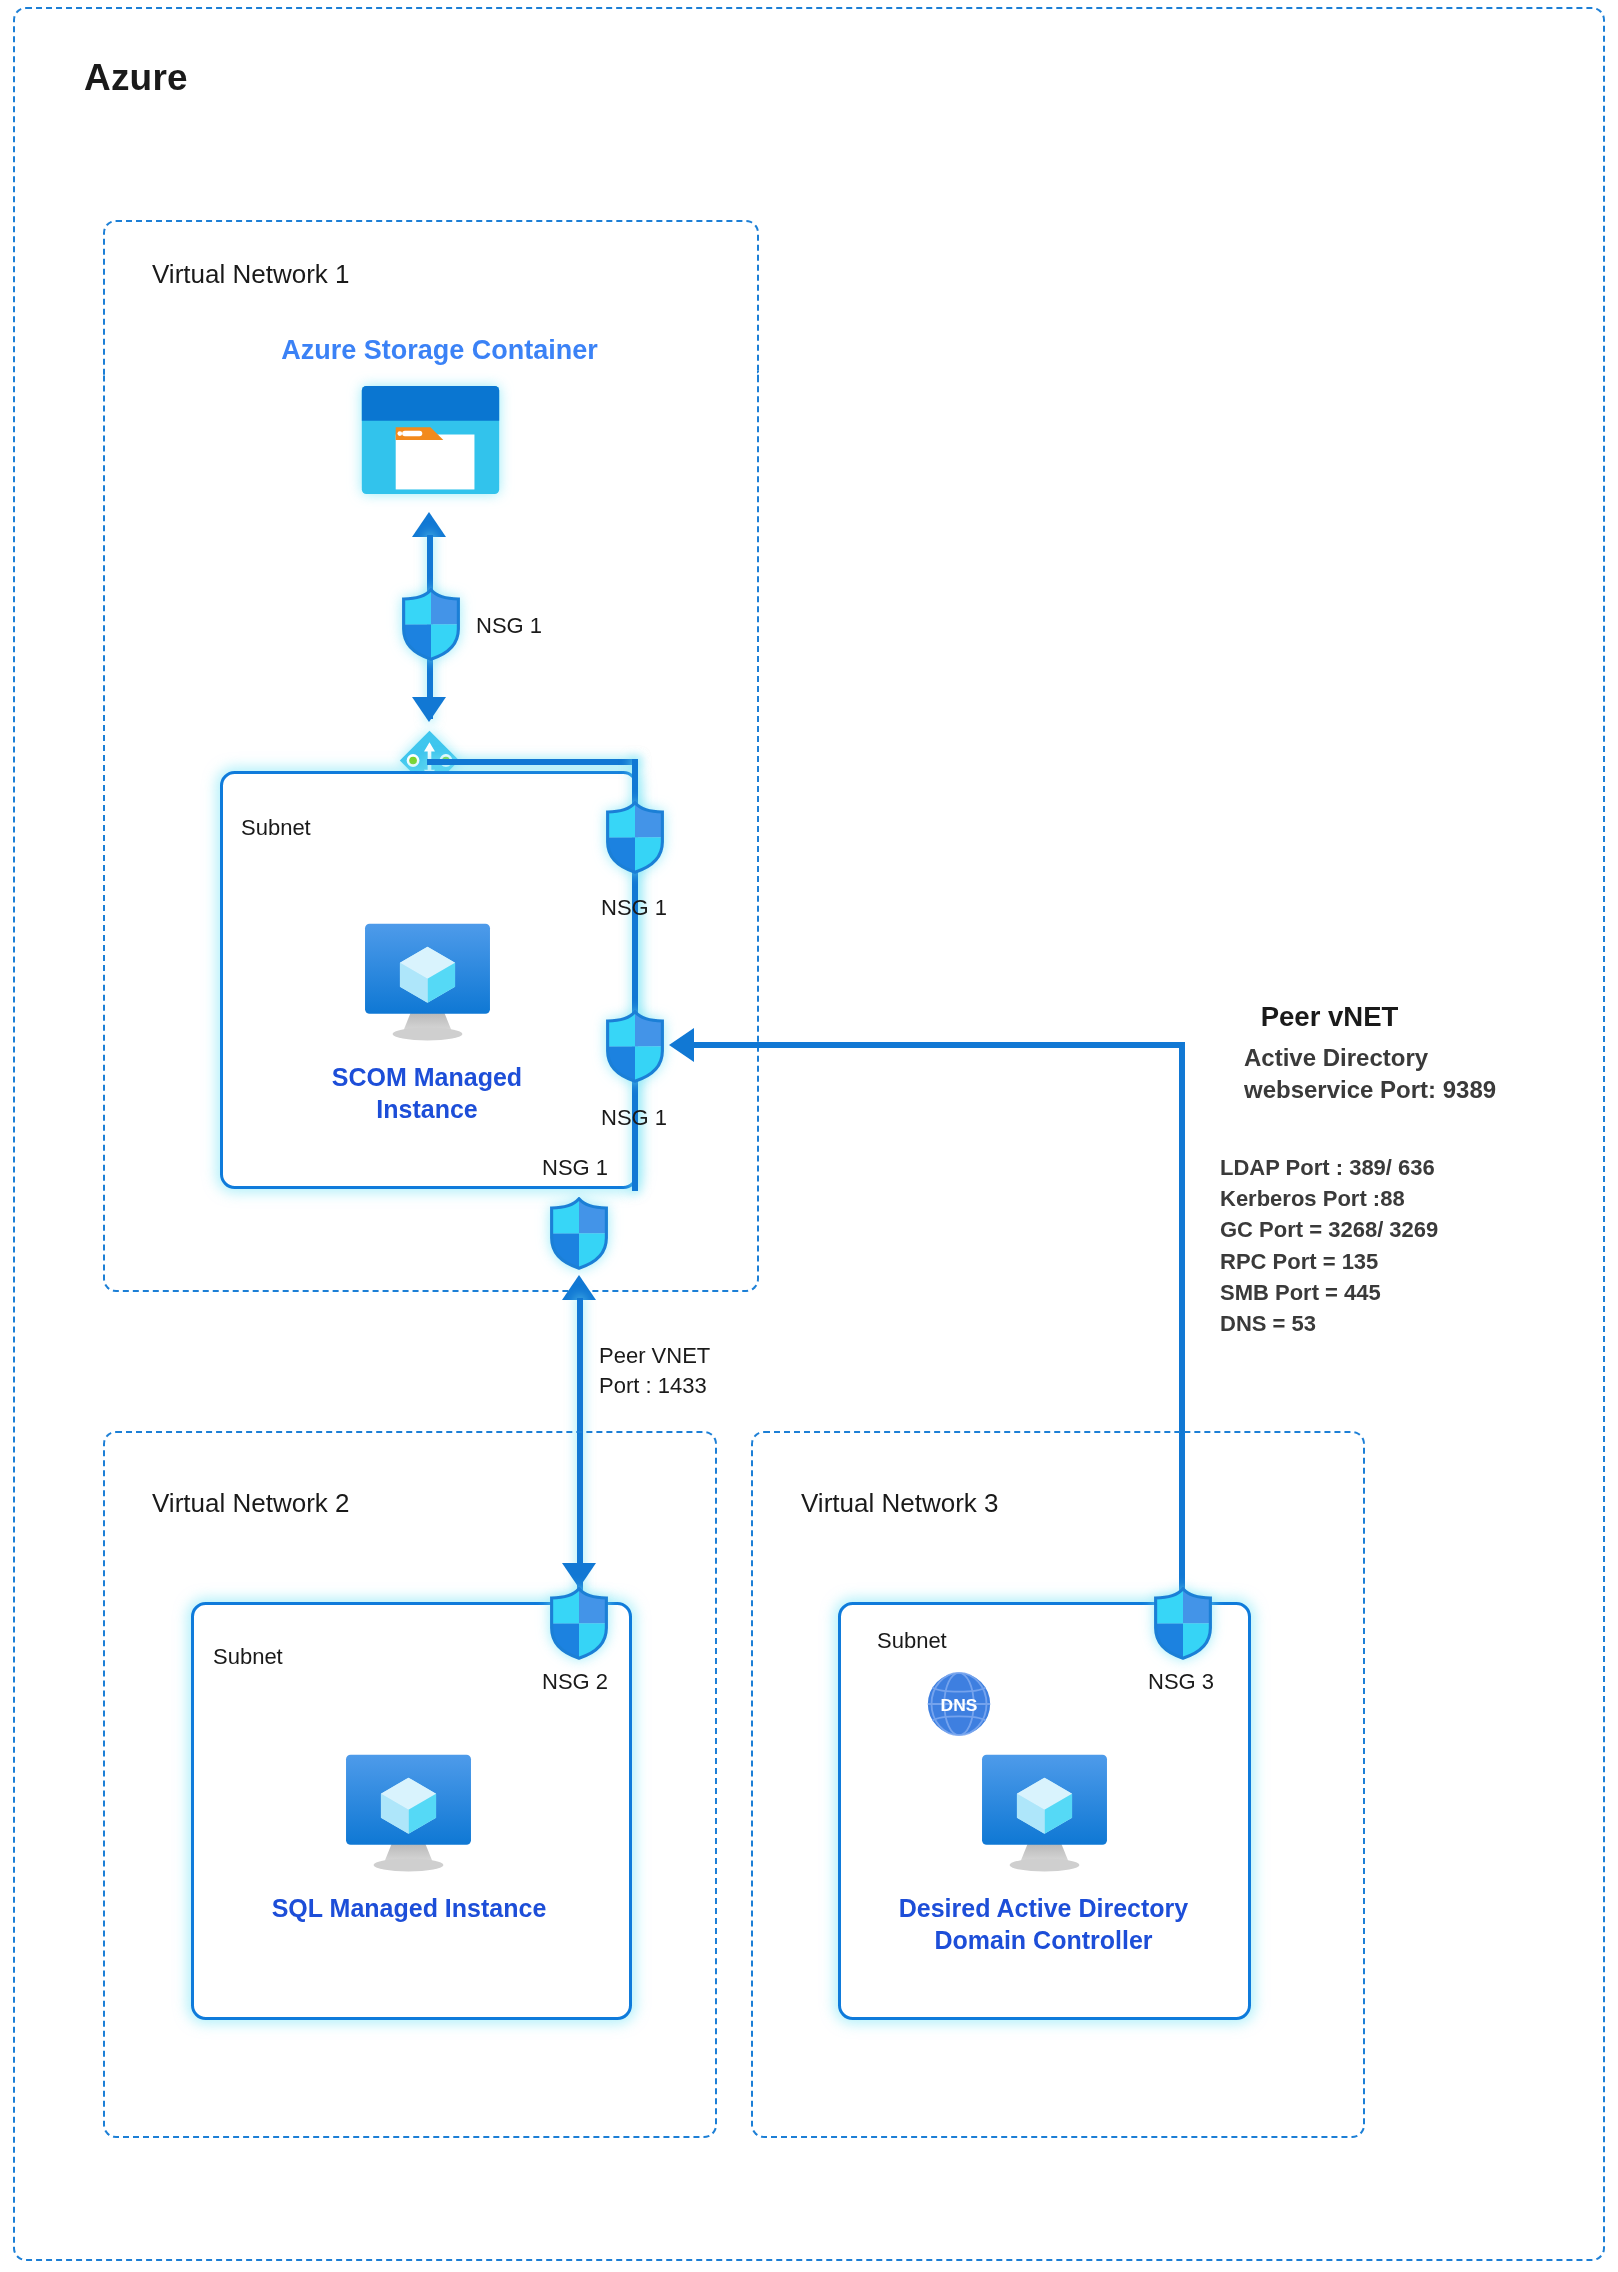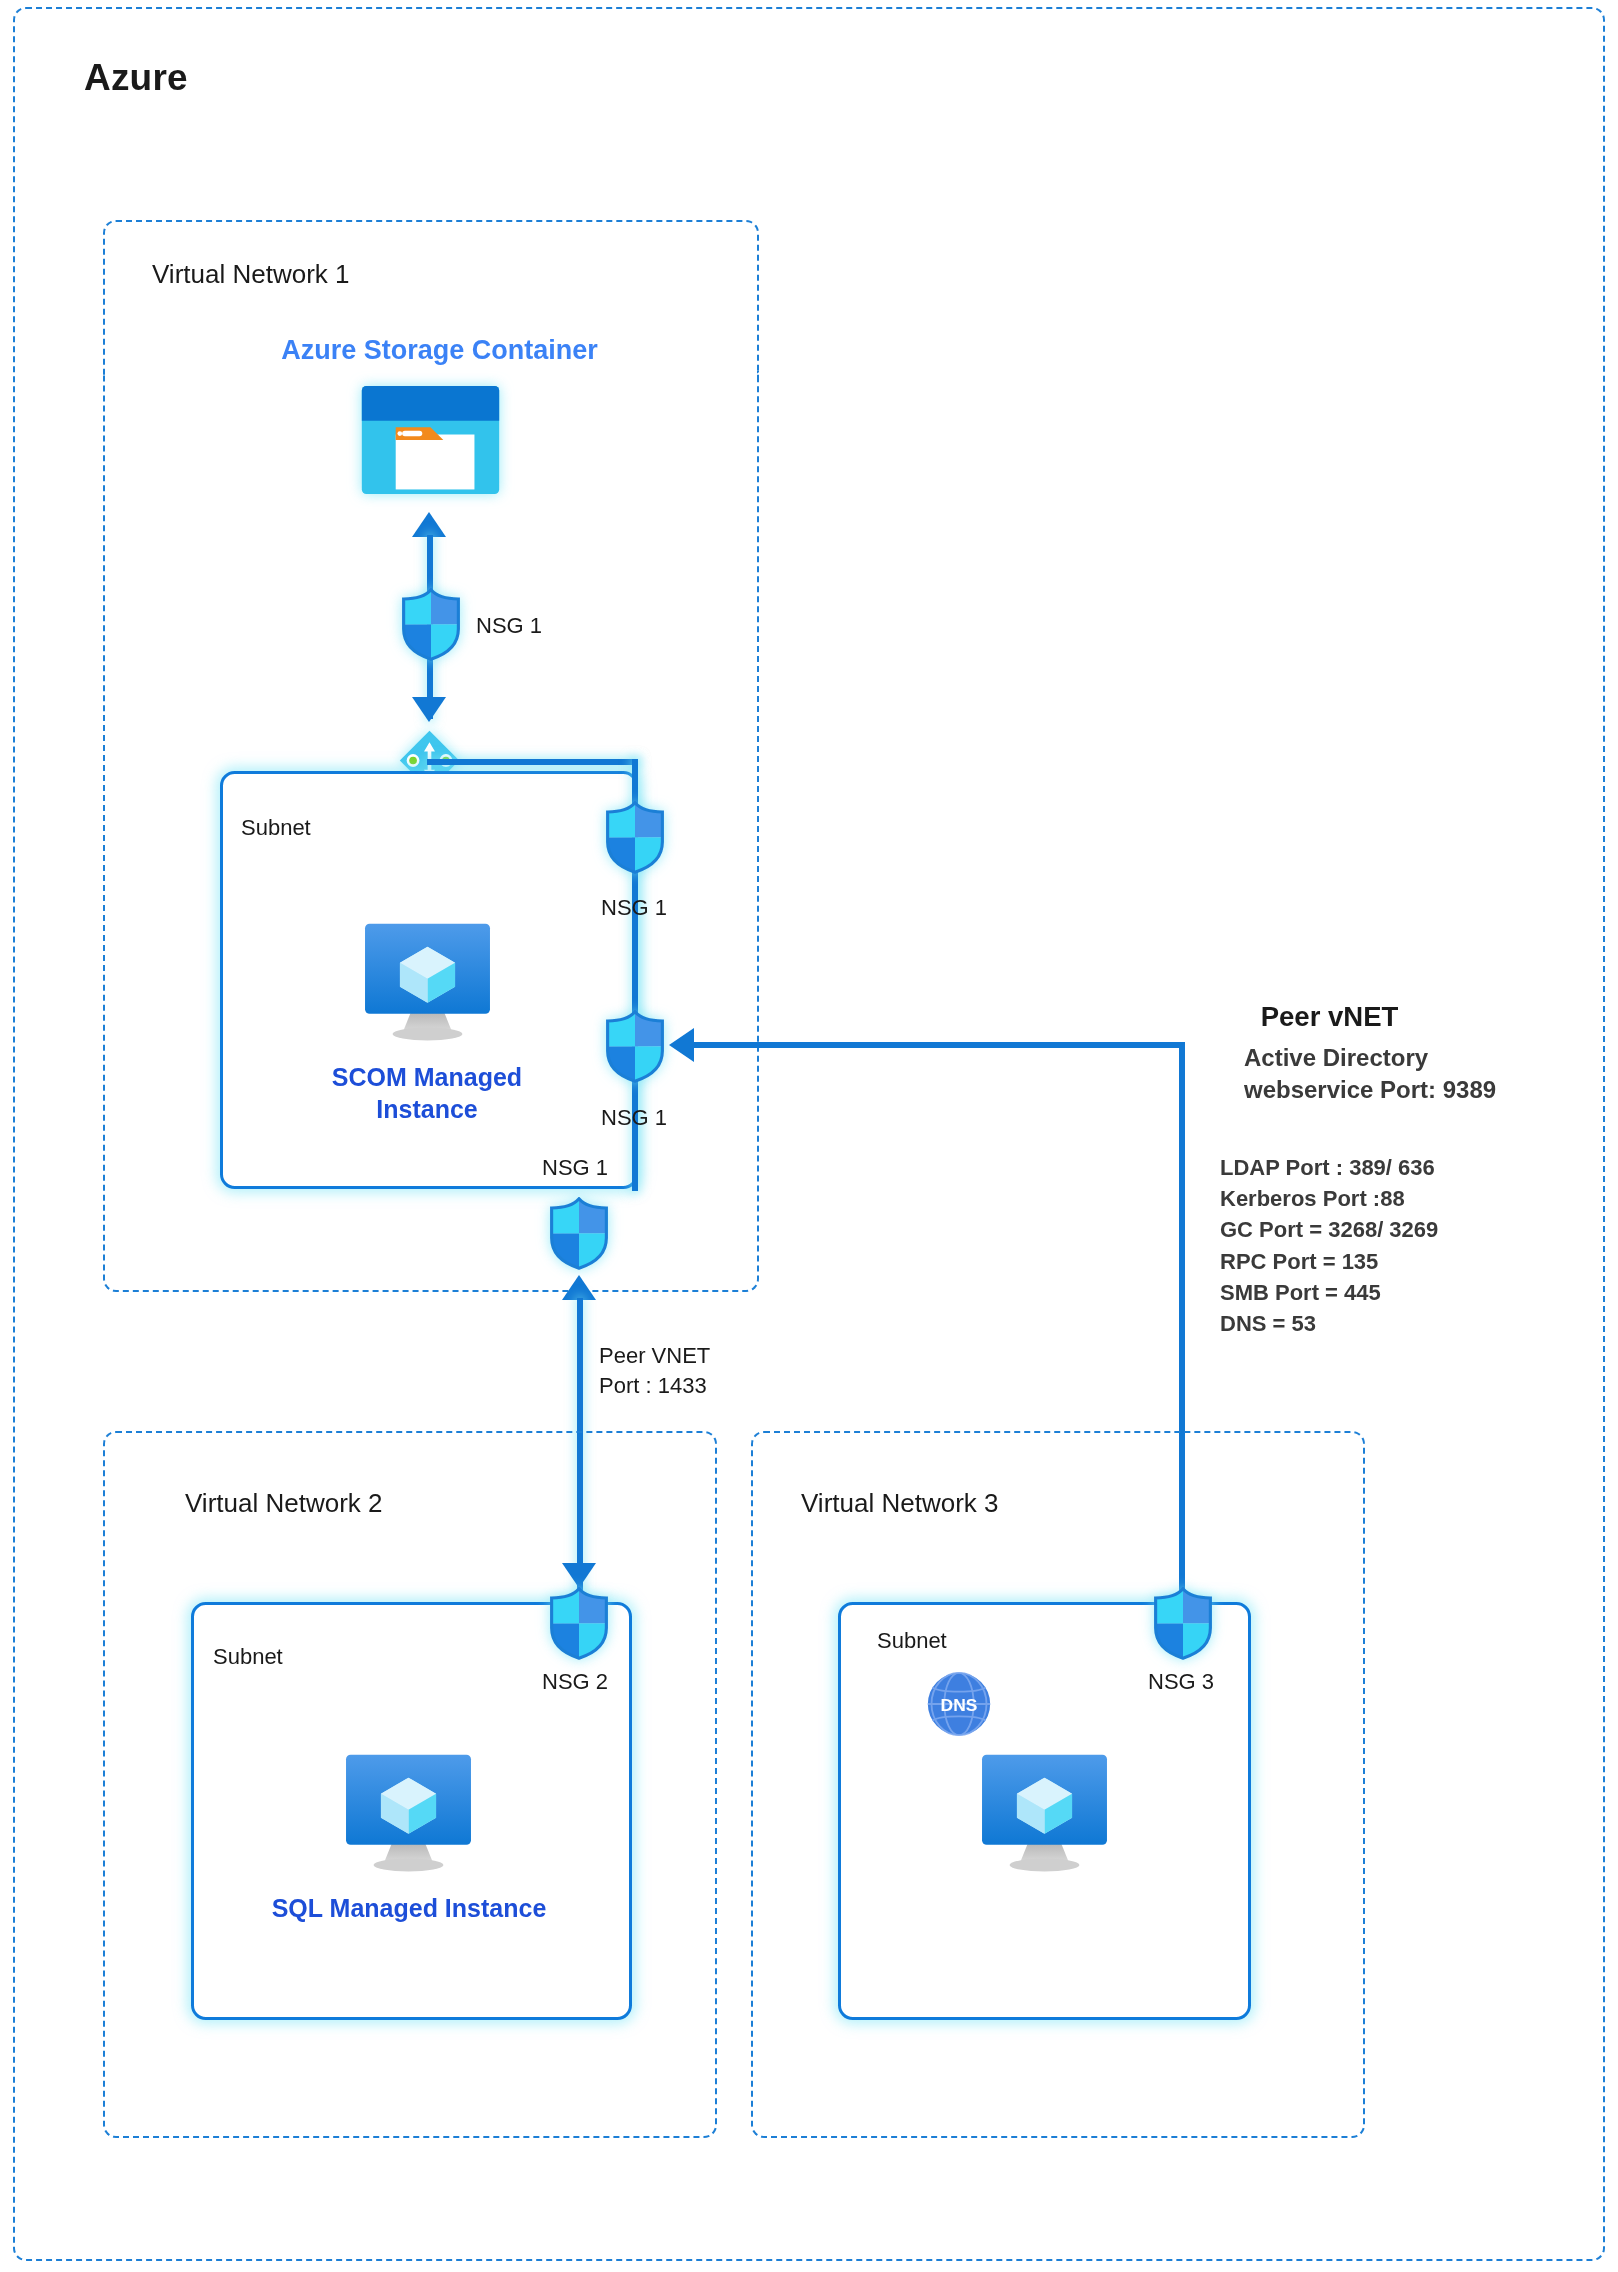--- a/index.html
+++ b/index.html
@@ -188,21 +188,21 @@
     </svg>
   </div>
 
   <div class="arrow up" style="left:562px;top:1275px;"></div>
   <div class="conn v" style="left:577px;top:1298px;height:294px;"></div>
   <div class="arrow down" style="left:562px;top:1563px;"></div>
   <div class="link-label" style="left:599px;top:1341px;">Peer VNET
 Port : 1433</div>
 
   <div class="vnet-box" style="left:103px;top:1431px;width:614px;height:707px;"></div>
-  <div class="vnet-label" style="left:152px;top:1488px;margin-left:33px;">Virtual Network 2</div>
+  <div class="vnet-label" style="left:152px;top:1488px;">Virtual Network 2</div>
 
   <div class="subnet-box" style="left:191px;top:1602px;width:441px;height:418px;"></div>
   <div class="subnet-label" style="left:213px;top:1644px;">Subnet</div>
 
   <div class="icon glow" style="left:546px;top:1587px;">
     <svg width="66" height="73" viewBox="0 0 72 80">
       <g clip-path="url(#sh1)">
         <rect x="0" y="0" width="36" height="40" fill="#37D6F7"></rect>
         <rect x="36" y="0" width="36" height="40" fill="#4394E8"></rect>
         <rect x="0" y="40" width="36" height="40" fill="#1C82E0"></rect>
@@ -264,15 +264,17 @@
     <svg width="147" height="129" viewBox="0 0 160 140">
       <path d="M62 102h36l8 20H54z" fill="url(#stand1)"></path>
       <ellipse cx="80" cy="126" rx="38" ry="7" fill="#CFCFCF"></ellipse>
       <rect x="12" y="6" width="136" height="98" rx="5" fill="url(#mon1)"></rect>
       <path d="M80 31l30 17.5v26L80 92 50 74.5v-26z" fill="#BFEAFB"></path>
       <path d="M80 31l30 17.5L80 66 50 48.5z" fill="#D9F3FD"></path>
       <path d="M80 66l30-17.5v26L80 92z" fill="#55D9F6"></path>
       <path d="M80 66v26L50 74.5v-26z" fill="#AEE6FA"></path>
     </svg>
   </div>
+  <div class="node-label" style="left:860px;top:1892px;width:367px;">Desired Active Directory
+Domain Controller</div>
 
 </div>
 
 
 </body></html>

